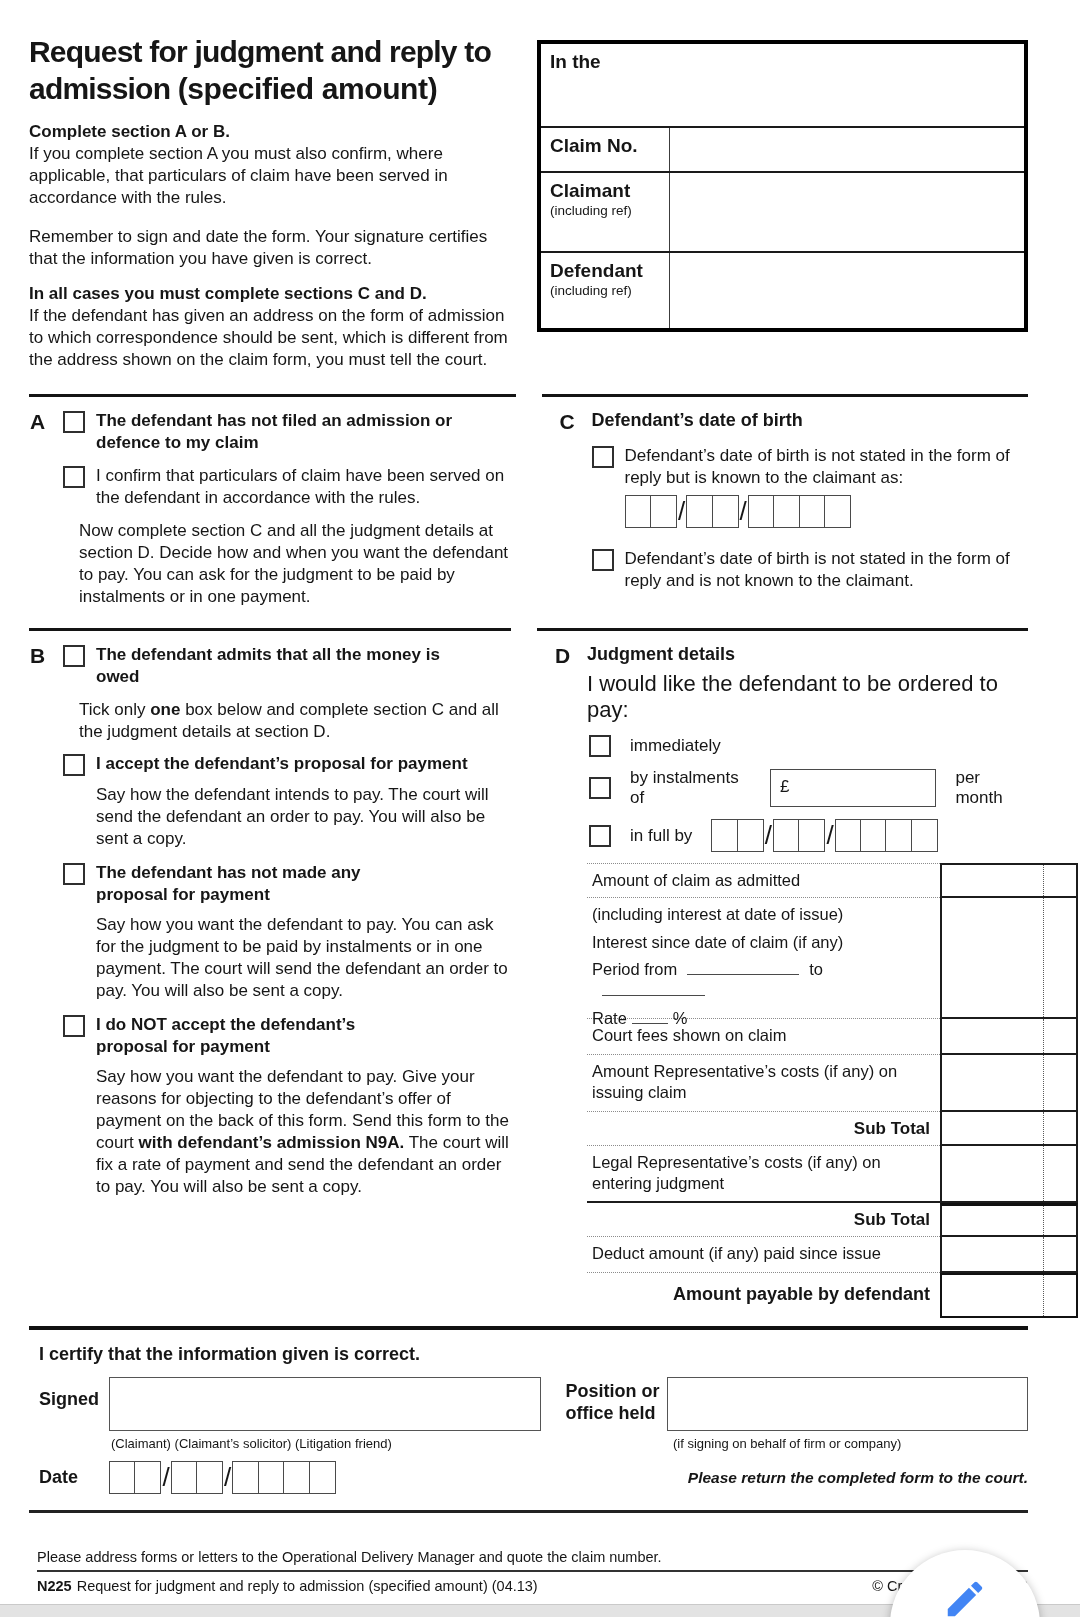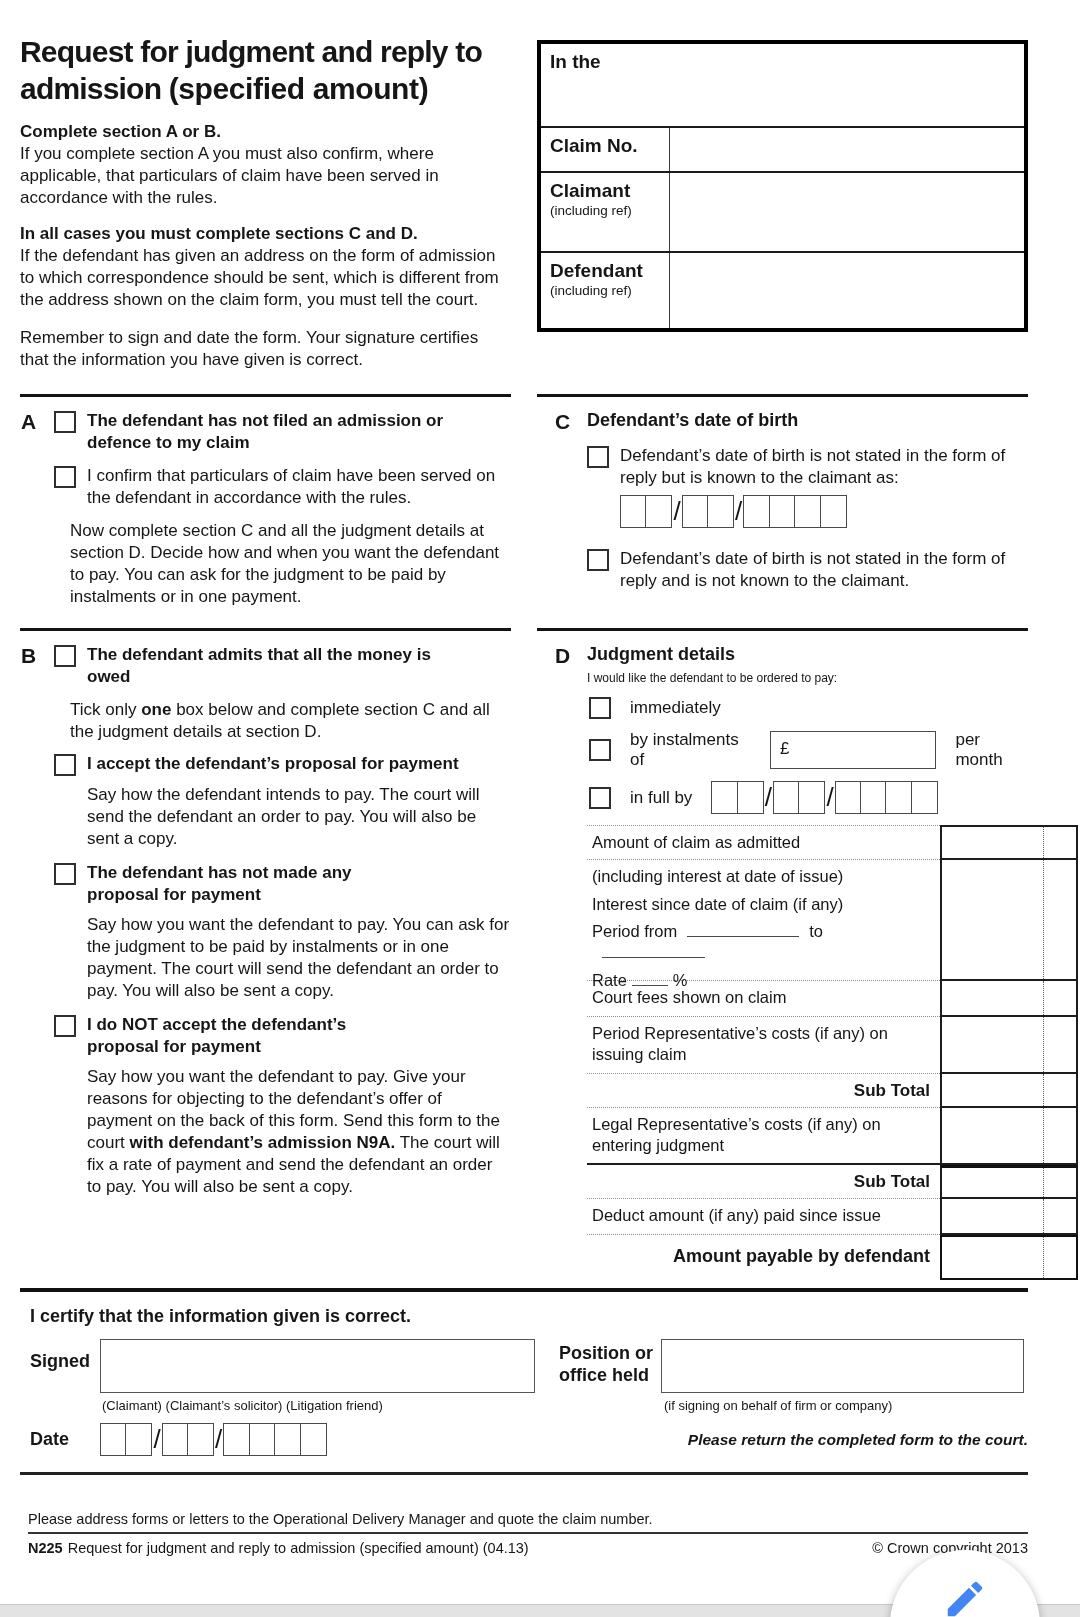--- a/index.html
+++ b/index.html
@@ -1,19 +1,19 @@
 <!DOCTYPE html>
 <html><head>
 <meta charset="utf-8">
 <style>
   * { margin:0; padding:0; box-sizing:border-box; }
   html,body { background:#ffffff; }
   body { font-family:"Liberation Sans", sans-serif; color:#161616; }
   .page { position:relative; width:1080px; height:1617px; background:#fff; overflow:hidden; }
-  .content { padding:34px 52px 0 20px; }
+  .content { padding:34px 52px 0 29px; }
 
   
   .top-row { display:flex; gap:26px; }
   .head-left { width:491px; }
   .head-right { width:491px; }
   h1 { font-size:30px; font-weight:bold; line-height:1.22; letter-spacing:-0.8px; margin-bottom:14px; }
   h1 .title-paren { letter-spacing:-0.4px; }
   .instr { font-size:17px; line-height:1.3; margin-bottom:13px; }
   .instr b { display:block; }
   .instr.plain { margin-top:16px; }
@@ -43,21 +43,21 @@
   .opt { display:flex; gap:11px; margin-bottom:11px; }
   .cb { flex:none; width:22px; height:22px; border:2px solid #2f2f2f; background:#fff; margin-top:1px; }
   .opt-label { font-size:17px; font-weight:bold; line-height:1.28; }
   .opt-text { font-size:17px; line-height:1.3; }
   .note { font-size:17px; line-height:1.3; margin-left:16px; margin-bottom:10px; }
   .sub-opts .opt { margin-bottom:8px; }
   .opt-desc { font-size:17px; line-height:1.3; margin:4px 0 12px 33px; }
   .maxw320 { max-width:320px; } .maxw345 { max-width:345px; } .maxw385 { max-width:385px; }
 
   .sect-heading { font-size:18px; font-weight:bold; margin-bottom:14px; }
-  .sect-intro { font-size:12px; margin:-6px 0 12px 0; }
+  .sect-intro { font-size:22px; margin:-6px 0 12px 0; }
 
   
   .date-group { display:flex; align-items:center; }
   .dcell { width:27px; height:33px; border:1.6px solid #4a4a4a; background:#fff; margin-left:-1.6px; }
   .dcell.gfirst { margin-left:0; }
   .dslash { font-size:26px; line-height:33px; padding:0 1px; font-weight:normal; }
 
   
   .d-opt-row { display:flex; align-items:center; gap:19px; margin:0 0 11px 2px; }
   .d-opt-row .cb { margin-top:0; }
@@ -114,22 +114,22 @@
 </head>
 <body>
 
 <div class="page">
   <div class="content">
 
     <div class="top-row">
       <div class="head-left">
         <h1><span>Request for judgment and reply to admission</span> <span class="title-paren">(specified amount)</span></h1>
         <p class="instr"><b>Complete section A or B.</b><span>If you complete section A you must also confirm, where applicable, that particulars of claim have been served in accordance with the rules.</span></p>
+        <p class="instr plain"><span>Remember to sign and date the form. Your signature certifies that the information you have given is correct.</span></p>
         <p class="instr"><b>In all cases you must complete sections C and D.</b><span>If the defendant has given an address on the form of admission to which correspondence should be sent, which is different from the address shown on the claim form, you must tell the court.</span></p>
-        <p class="instr plain"><span>Remember to sign and date the form. Your signature certifies that the information you have given is correct.</span></p>
       </div>
 
       <div class="head-right">
         <div class="court-box">
           <div class="cb-row first">
             <div class="cb-label"><span class="big">In the</span></div>
             <div class="cb-input"></div>
           </div>
           <div class="cb-row h-claim">
             <div class="cb-label"><span class="big">Claim No.</span></div>
@@ -286,21 +286,21 @@
                   <span class="pence-line"></span>
                 </div>
             </div>
             <div class="dt-row r3" style="height:36px;">
               <div class="dt-label">Court fees shown on claim</div>
               <div class="dt-amount">
                   <span class="pence-line"></span>
                 </div>
             </div>
             <div class="dt-row r4" style="height:57px;">
-              <div class="dt-label">Period Representative’s costs (if any) on issuing claim</div>
+              <div class="dt-label">Amount Representative’s costs (if any) on issuing claim</div>
               <div class="dt-amount">
                   <span class="pence-line"></span>
                 </div>
             </div>
             <div class="dt-row r5" style="height:34px;">
               <div class="dt-label right">Sub Total</div>
               <div class="dt-amount">
                   <span class="pence-line"></span>
                 </div>
             </div>

